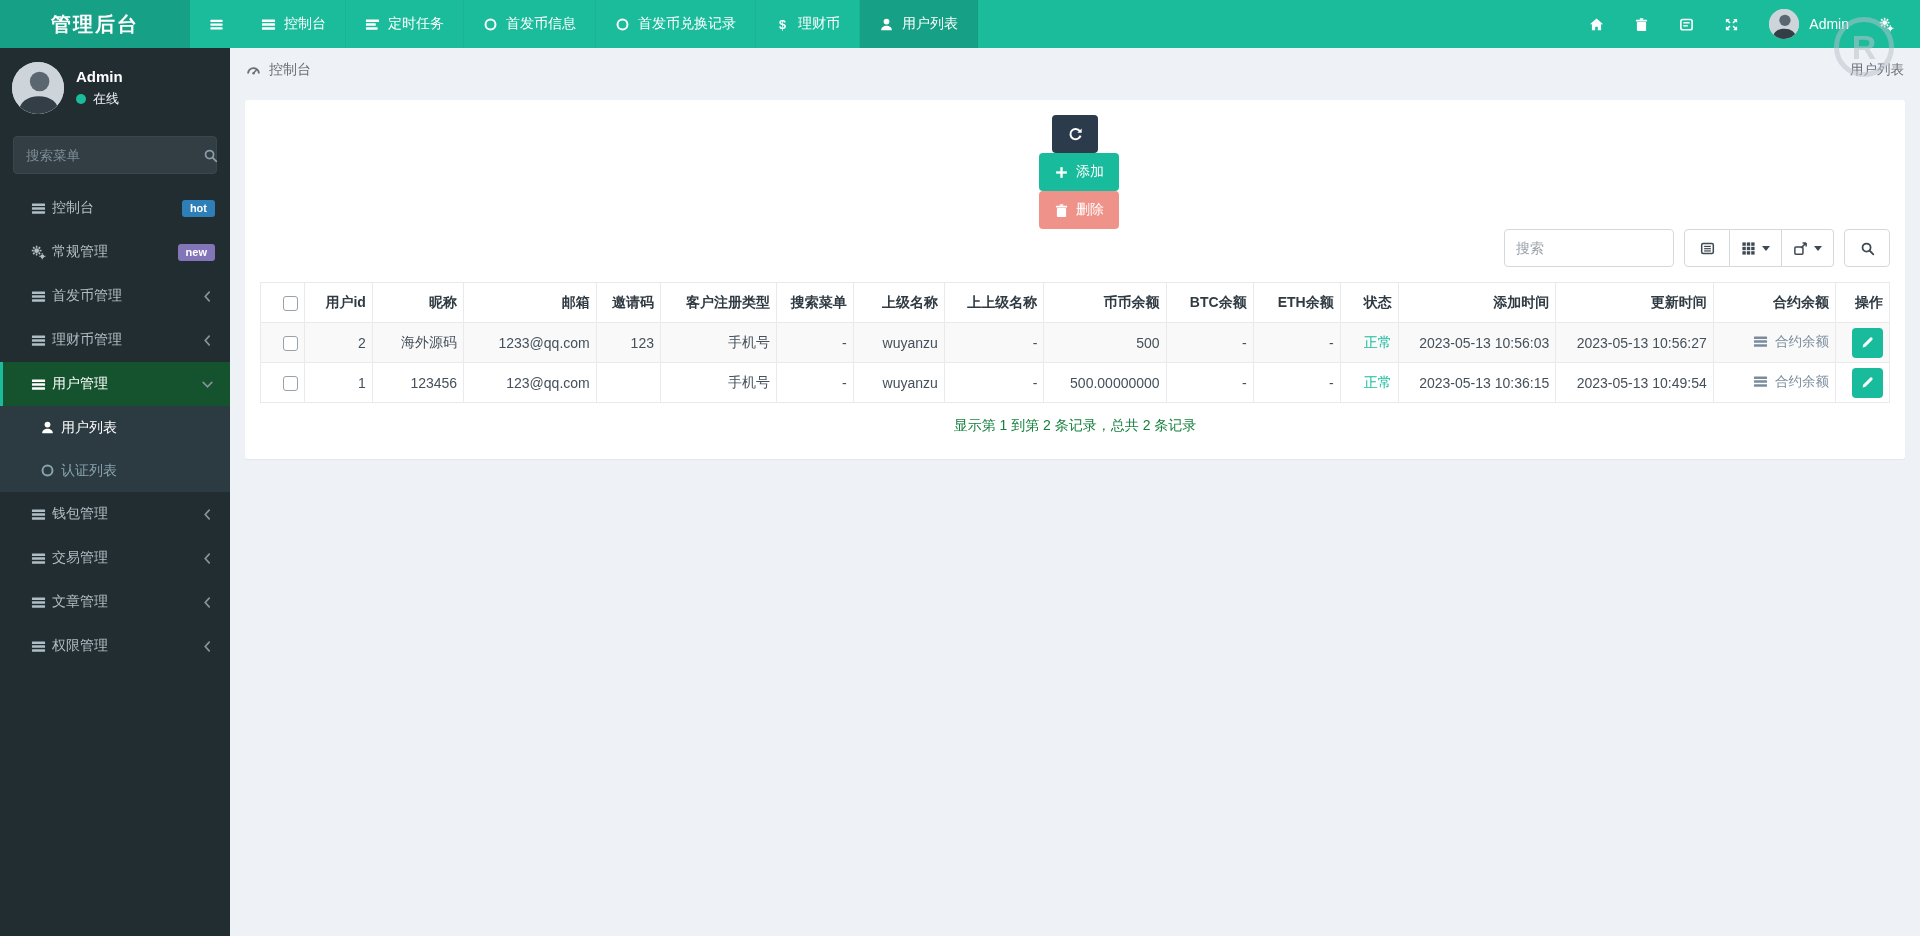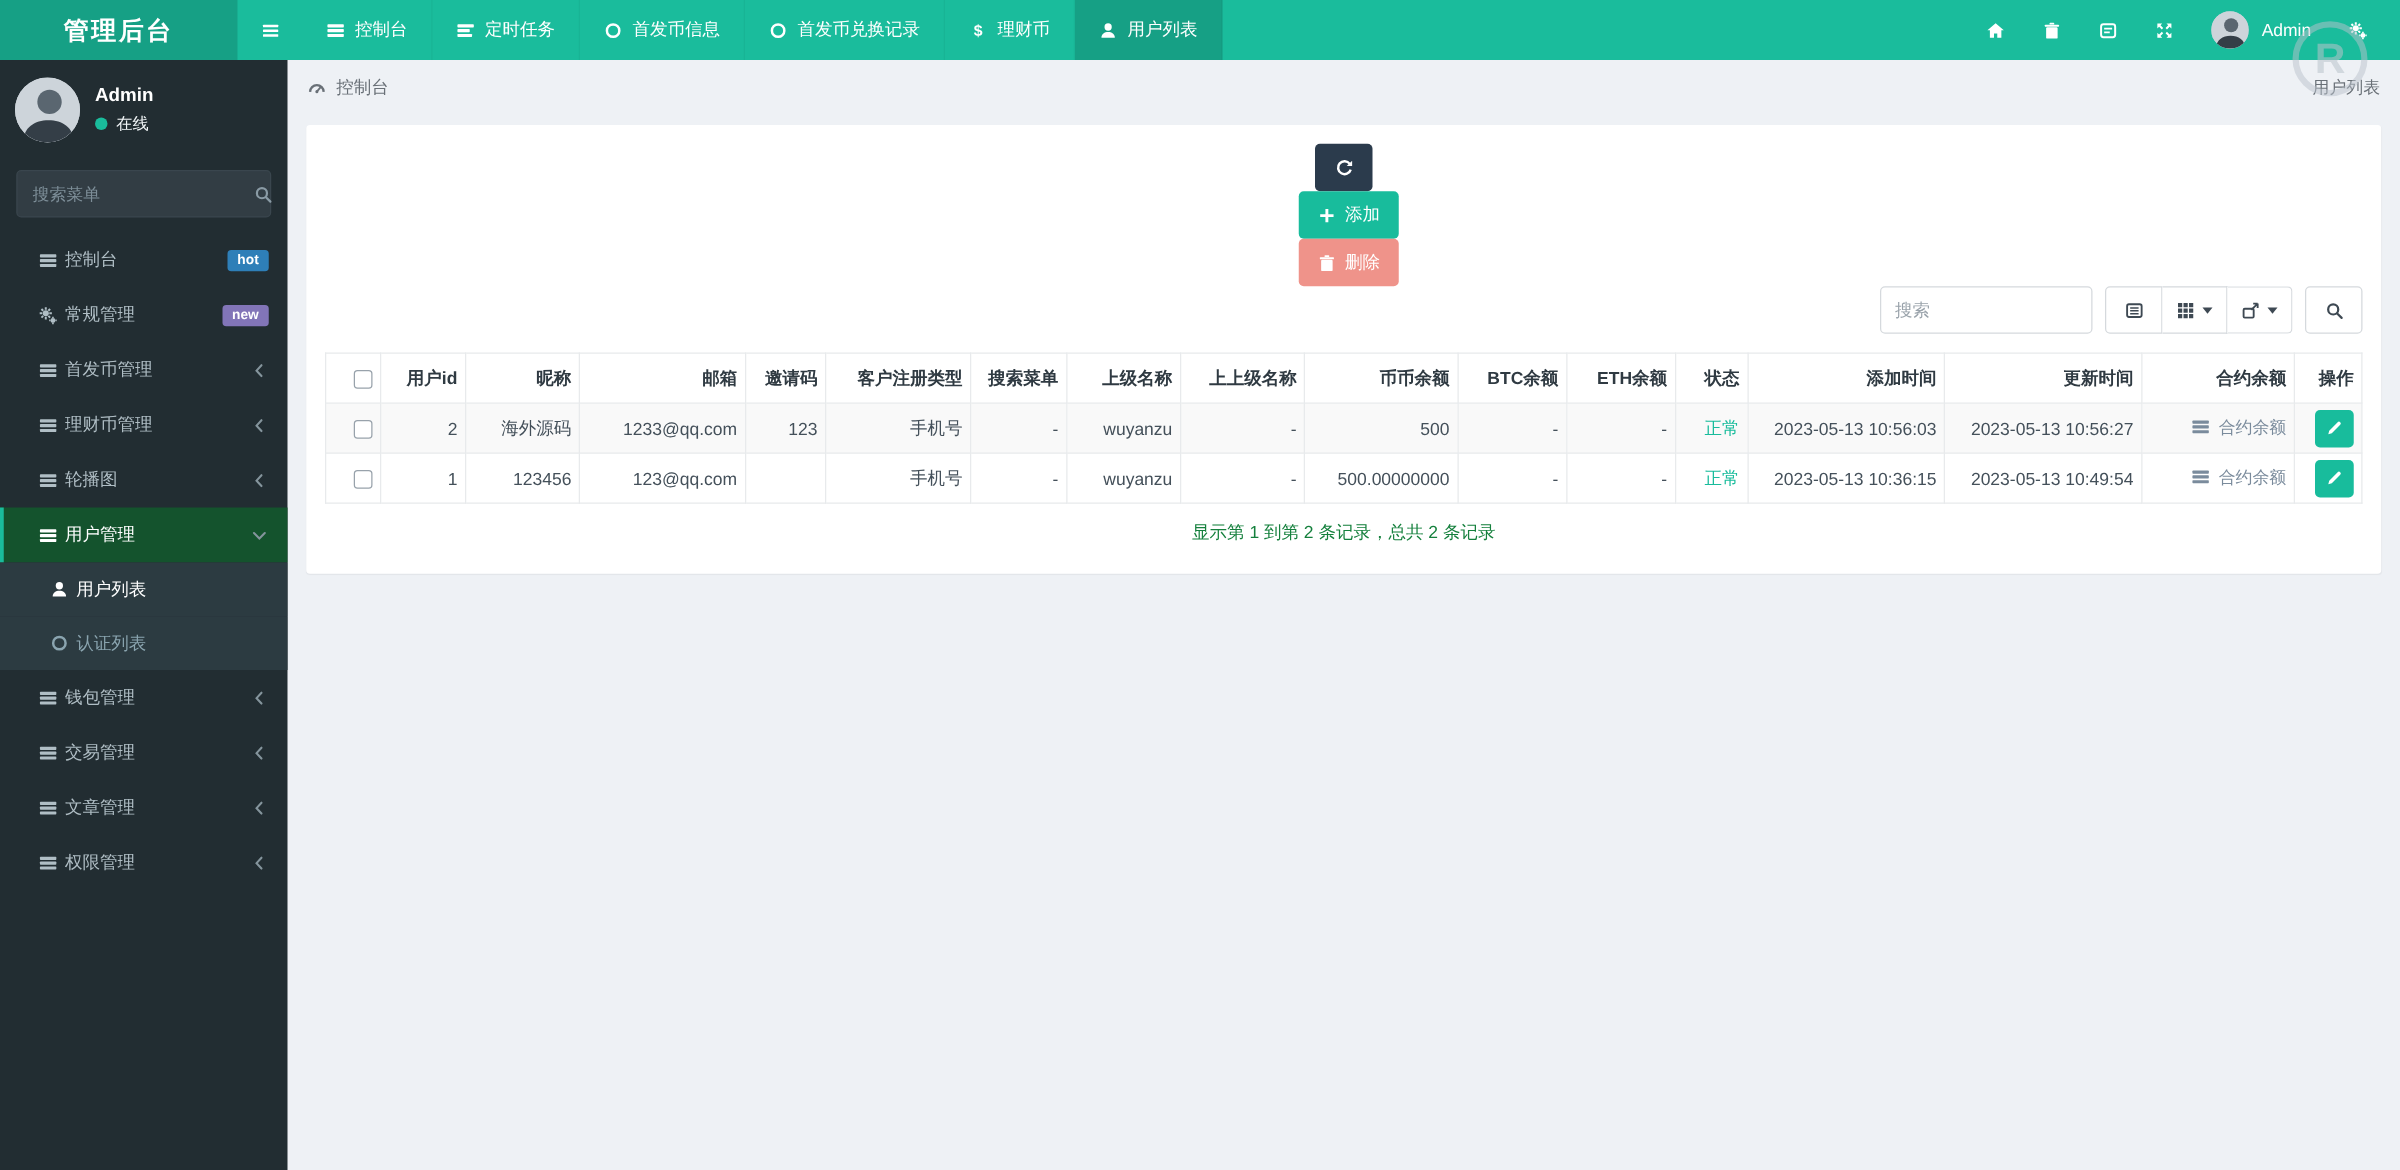--- a/index.html
+++ b/index.html
@@ -306,37 +306,20 @@
         <span class="ic mi-icon">
           <svg width="15" height="15" viewBox="0 0 16 16" fill="none" xmlns="http://www.w3.org/2000/svg">
             <g fill="currentColor">
               <rect x="1" y="2.6" width="14" height="2.7" rx="0.6"></rect>
               <rect x="1" y="6.7" width="14" height="2.7" rx="0.6"></rect>
               <rect x="1" y="10.8" width="14" height="2.7" rx="0.6"></rect>
             </g>
           </svg>
         </span>
         <span class="mi-label">理财币管理</span>
-        <span class="ic arrow">
-          <svg width="15" height="15" viewBox="0 0 16 16" fill="none" xmlns="http://www.w3.org/2000/svg">
-            <path d="M9.8 3.4 L5.6 8 L9.8 12.6" stroke="currentColor" stroke-width="1.8" stroke-linecap="round"></path>
-          </svg>
-        </span>
-      </div>
-      <div class="menu-item">
-        <span class="ic mi-icon">
-          <svg width="15" height="15" viewBox="0 0 16 16" fill="none" xmlns="http://www.w3.org/2000/svg">
-            <g fill="currentColor">
-              <rect x="1" y="2.6" width="14" height="2.7" rx="0.6"></rect>
-              <rect x="1" y="6.7" width="14" height="2.7" rx="0.6"></rect>
-              <rect x="1" y="10.8" width="14" height="2.7" rx="0.6"></rect>
-            </g>
-          </svg>
-        </span>
-        <span class="mi-label">轮播图</span>
         <span class="ic arrow">
           <svg width="15" height="15" viewBox="0 0 16 16" fill="none" xmlns="http://www.w3.org/2000/svg">
             <path d="M9.8 3.4 L5.6 8 L9.8 12.6" stroke="currentColor" stroke-width="1.8" stroke-linecap="round"></path>
           </svg>
         </span>
       </div>
       <div class="menu-item parent-active">
         <span class="ic mi-icon">
           <svg width="15" height="15" viewBox="0 0 16 16" fill="none" xmlns="http://www.w3.org/2000/svg">
             <g fill="currentColor">

